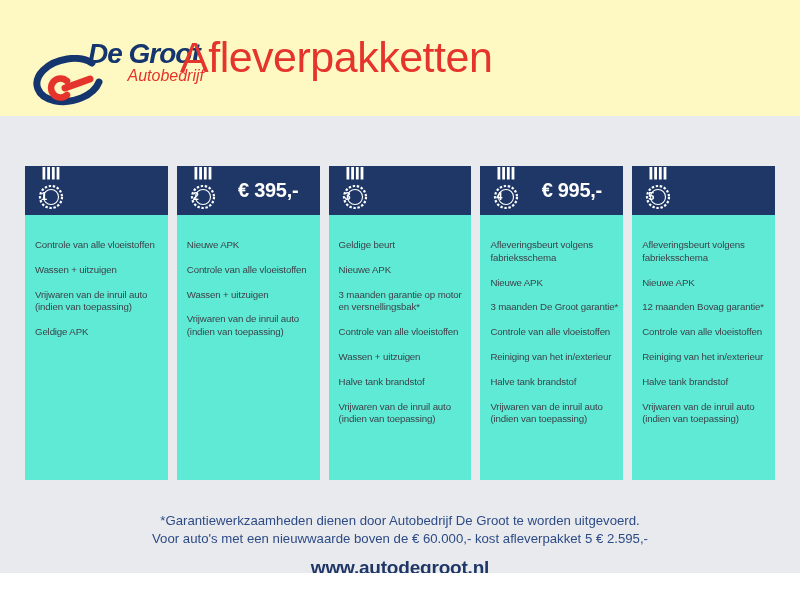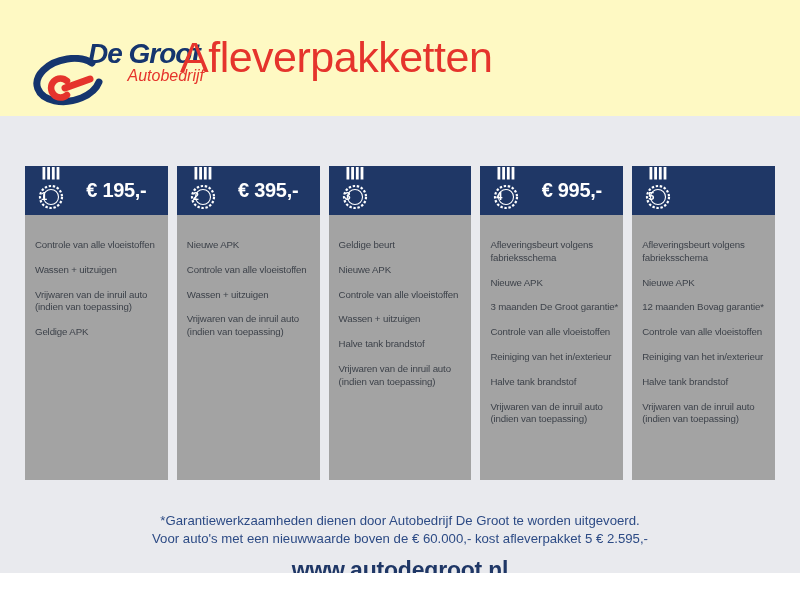--- a/index.html
+++ b/index.html
@@ -39,34 +39,34 @@
     position:absolute; left:8px; top:24px; width:22px; text-align:center;
     font-size:11px; font-weight:bold; color:#ffffff;
   }
   .price {
     position:absolute; left:44px; right:4px; top:0; bottom:0;
     display:flex; align-items:center; justify-content:center;
     font-size:20px; font-weight:bold; color:#ffffff; letter-spacing:-0.3px;
     white-space:nowrap;
   }
   .card-body {
-    flex:1; background:#a3a3a3; padding:24px 4px 18px 10px;
+    flex:1; background:#5eead4; padding:24px 4px 18px 10px;
   }
   .card-item {
     font-size:9.7px; line-height:1.32; letter-spacing:-0.15px;
     color:#3d424a; margin-bottom:12px;
   }
 
   .disclaimer {
     margin-top:32px; text-align:center;
     font-size:13.2px; line-height:18px; color:#2d4b85;
   }
   .site-url {
     margin-top:9px; text-align:center;
-    font-size:23px; font-weight:bold; color:#1f3766; letter-spacing:-0.2px;
+    font-size:19px; font-weight:bold; color:#1f3766; letter-spacing:-0.2px;
     cursor:pointer;
   }
 
   
   .bottom-band { height:27px; background:#ffffff; }
 </style>
 </head>
 <body>
 
 <div class="page">
@@ -97,21 +97,20 @@
             <g fill="none" stroke="#ffffff">
               <line x1="11.9" y1="0" x2="11.9" y2="12.5" stroke-width="2.8"></line>
               <line x1="16.6" y1="0" x2="16.6" y2="12.5" stroke-width="2.8"></line>
               <line x1="21.3" y1="0" x2="21.3" y2="12.5" stroke-width="2.8"></line>
               <line x1="26" y1="0" x2="26" y2="12.5" stroke-width="2.8"></line>
               <circle cx="19" cy="30" r="11" stroke-width="2.2" stroke-dasharray="2.4 1.7"></circle>
               <circle cx="19" cy="30" r="7.5" stroke-width="1.1"></circle>
             </g>
           </svg>
           <div class="medal-num">1</div>
-          <div class="price">€ 195,-</div>
         </div>
         <div class="card-body">
           <div class="card-item">Controle van alle vloeistoffen</div>
           <div class="card-item">Wassen + uitzuigen</div>
           <div class="card-item">Vrijwaren van de inruil auto (indien van toepassing)</div>
           <div class="card-item">Geldige APK</div>
         </div>
       </div>
 
       <div class="card">
@@ -147,20 +146,21 @@
               <line x1="26" y1="0" x2="26" y2="12.5" stroke-width="2.8"></line>
               <circle cx="19" cy="30" r="11" stroke-width="2.2" stroke-dasharray="2.4 1.7"></circle>
               <circle cx="19" cy="30" r="7.5" stroke-width="1.1"></circle>
             </g>
           </svg>
           <div class="medal-num">3</div>
         </div>
         <div class="card-body">
           <div class="card-item">Geldige beurt</div>
           <div class="card-item">Nieuwe APK</div>
+          <div class="card-item">3 maanden garantie op motor en versnellingsbak*</div>
           <div class="card-item">Controle van alle vloeistoffen</div>
           <div class="card-item">Wassen + uitzuigen</div>
           <div class="card-item">Halve tank brandstof</div>
           <div class="card-item">Vrijwaren van de inruil auto (indien van toepassing)</div>
         </div>
       </div>
 
       <div class="card">
         <div class="card-header">
           <svg class="medal" viewBox="0 0 38 46">

